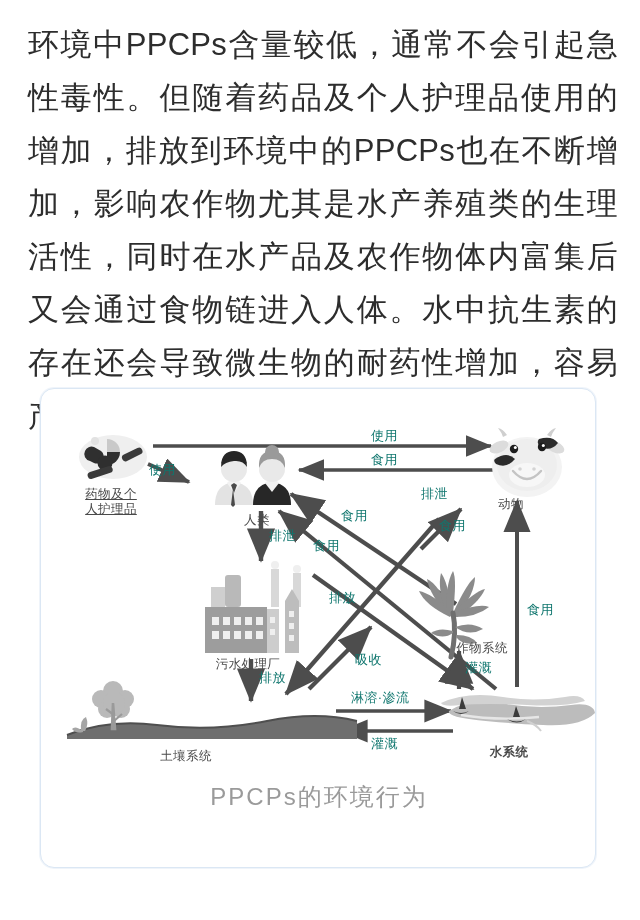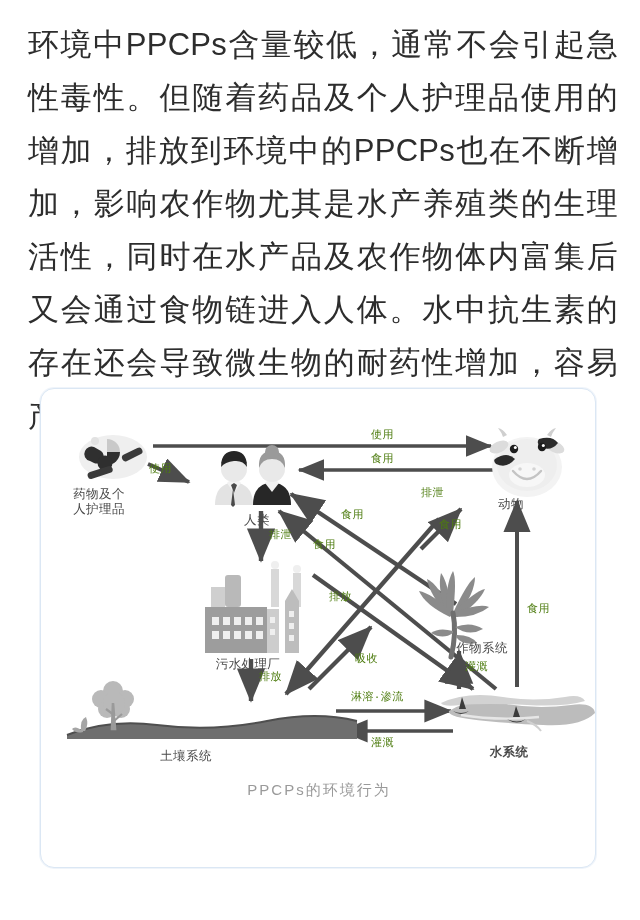--- a/index.html
+++ b/index.html
@@ -62,32 +62,32 @@
     font-size: 12.5px;
     color: #4a4a4a;
     text-align: center;
     line-height: 15px;
     white-space: pre;
     letter-spacing: 0.4px;
   }
   .arrowlabel {
     position: absolute;
     font-family: "Liberation Serif", "DejaVu Serif", serif;
-    font-size: 11px;
-    color: #4d7c0f;
+    font-size: 13px;
+    color: #0f766e;
     white-space: nowrap;
     letter-spacing: 0.4px;
   }
   .caption {
     position: absolute;
     left: 0;
     top: 392px;
     width: 556px;
     text-align: center;
-    font-size: 15px;
+    font-size: 24px;
     color: #9a9a9a;
     letter-spacing: 2px;
     font-family: "Liberation Sans", "DejaVu Sans", sans-serif;
   }
 </style>
 </head>
 <body>
 
 <div class="article">
   <p>
@@ -274,21 +274,21 @@
         <path d="M22,26 q36,6 78,2" stroke="#e6e6e6" stroke-width="2.4" fill="none"></path>
 
         <path d="M20,20 l3,-12 l4,12 z" fill="#3b3b3b"></path>
         <path d="M14,22 q8,6 16,0 q-8,4 -16,0 z" fill="#3b3b3b"></path>
         <path d="M74,28 l3,-11 l4,11 z" fill="#3b3b3b"></path>
         <path d="M68,30 q10,7 19,0 q-9,5 -19,0 z" fill="#3b3b3b"></path>
         <path d="M88,32 q10,4 14,10" stroke="#d0d0d0" stroke-width="2" fill="none"></path>
       </g>
     </svg>
 
-    <div class="nodelabel" style="left:10px; top:98px; width:96px;">药物及个
+    <div class="nodelabel" style="left:22px; top:98px; width:96px;text-decoration:underline;">药物及个
 人护理品</div>
 
     <div class="nodelabel" style="left:176px; top:124px; width:80px;">人类</div>
 
     <div class="nodelabel" style="left:440px; top:108px; width:60px;">动物</div>
 
     <div class="nodelabel" style="left:152px; top:268px; width:110px;">污水处理厂</div>
 
     <div class="nodelabel" style="left:396px; top:252px; width:90px;">作物系统</div>
 
@@ -313,21 +313,21 @@
     <div class="arrowlabel" style="left:300px; top:118px;">食用</div>
 
     <div class="arrowlabel" style="left:272px; top:148px;">食用</div>
 
     <div class="arrowlabel" style="left:398px; top:128px;">食用</div>
 
     <div class="arrowlabel" style="left:486px; top:212px;">食用</div>
 
     <div class="arrowlabel" style="left:270px; top:262px;margin-left:44px;">吸收</div>
 
-    <div class="arrowlabel" style="left:310px; top:300px;font-family:Liberation Mono, monospace;">淋溶·渗流</div>
+    <div class="arrowlabel" style="left:310px; top:300px;">淋溶·渗流</div>
 
     <div class="arrowlabel" style="left:330px; top:346px;">灌溉</div>
 
     <div class="arrowlabel" style="left:424px; top:270px;">灌溉</div>
 
     <div class="caption">PPCPs的环境行为</div>
   </div>
 </div>
 
 </body></html>

